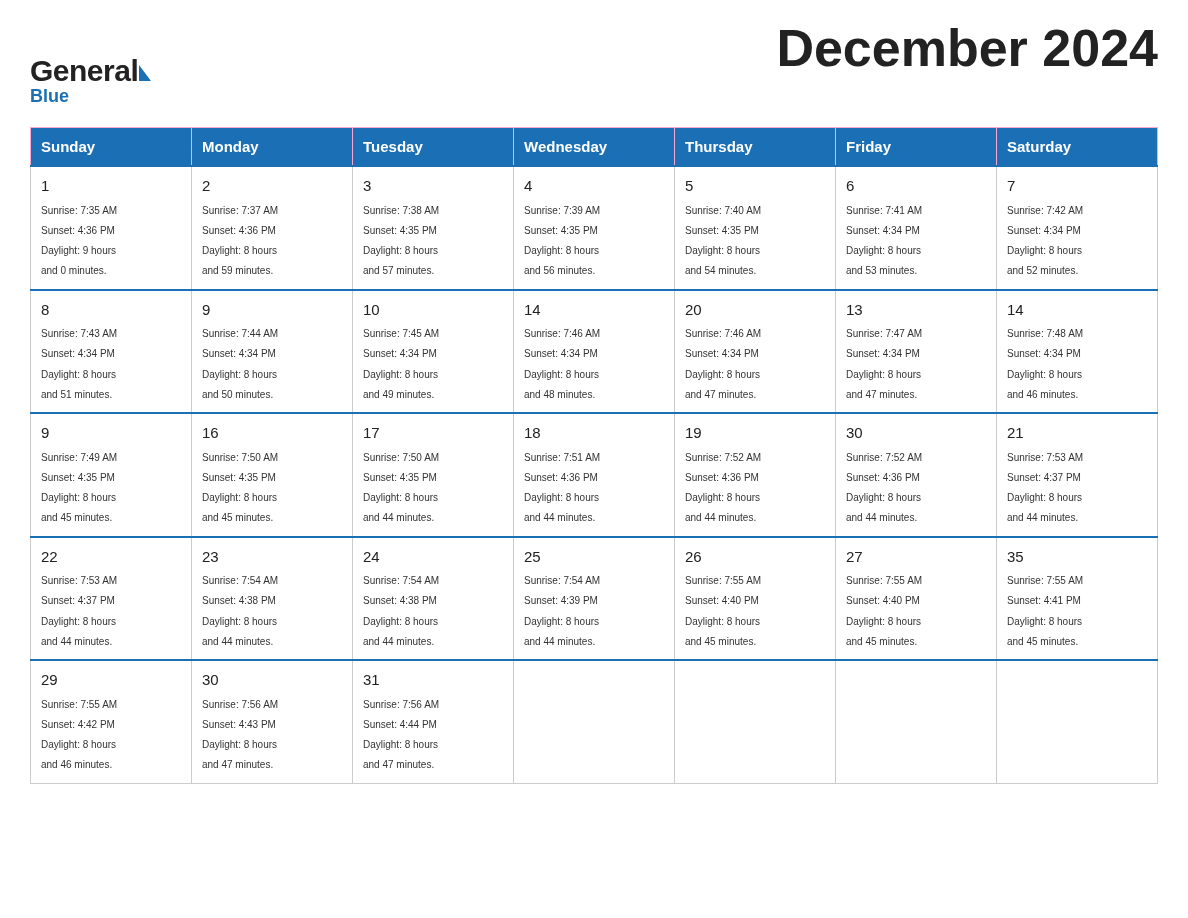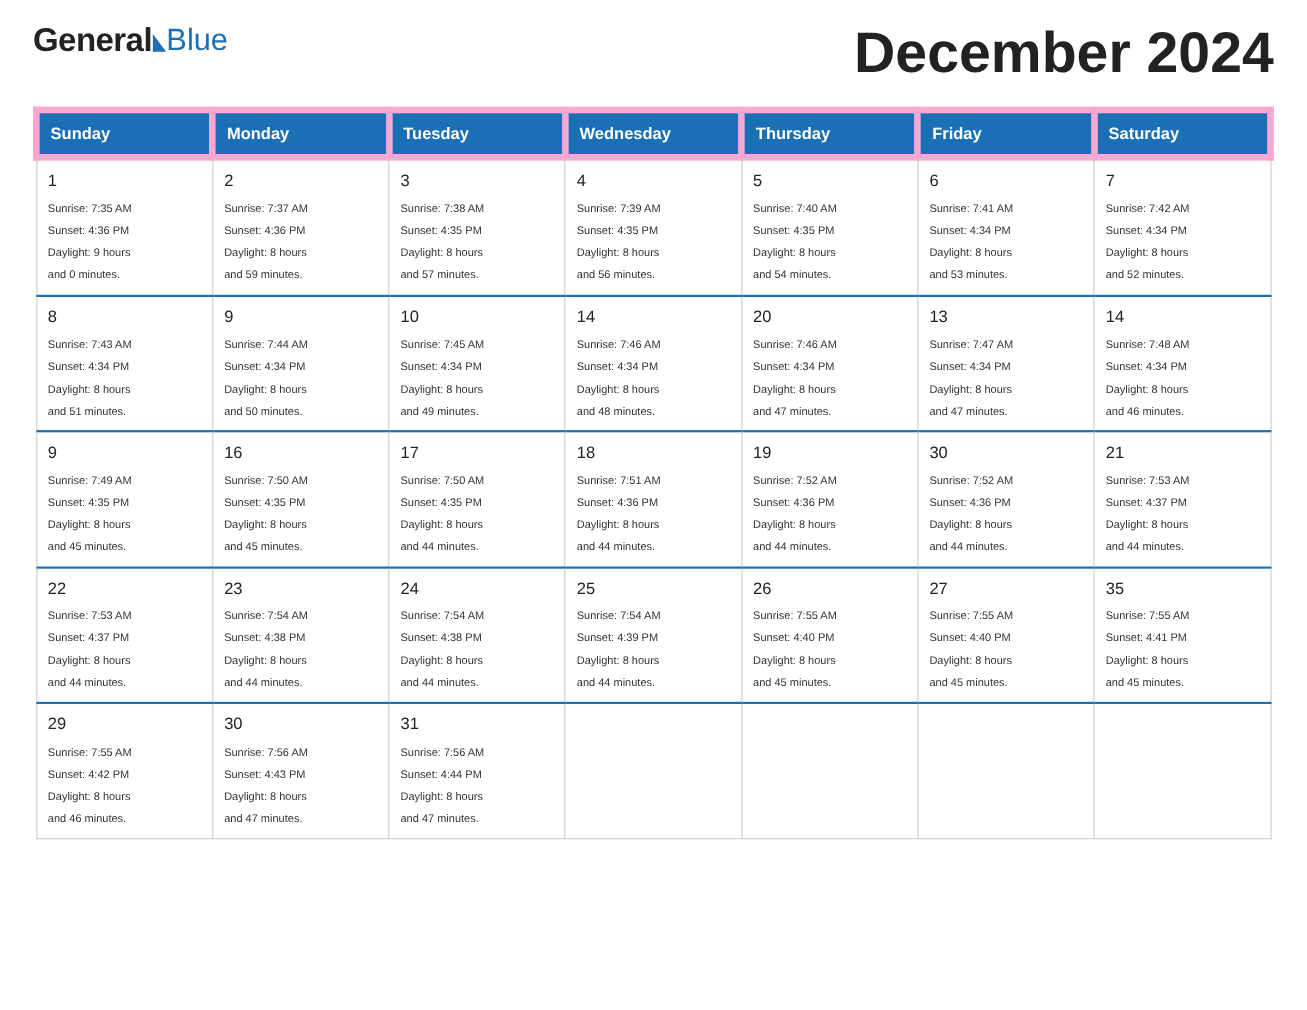--- a/index.html
+++ b/index.html
@@ -10,27 +10,28 @@
       padding: 20px 30px;
     }
     .header {
       display: flex;
       justify-content: space-between;
       align-items: flex-start;
       margin-bottom: 20px;
     }
     .logo {
       display: flex;
-      flex-direction: row;
-      align-items: center;
+      flex-direction: column;
+      align-items: flex-start;
+      margin-top: 34px;
     }
     .logo-blue {
       color: #1a6fb5;
-      font-size: 28px;
-      font-weight: normal;
+      font-size: 18px;
+      font-weight: bold;
       margin-top: -2px;
     }
     .title-block {
       text-align: center;
     }
     .title-block h1 {
       font-size: 52px;
       font-weight: bold;
       color: #222;
       line-height: 1.1;
@@ -45,21 +46,21 @@
       border-collapse: collapse;
       font-size: 13.5px;
     }
     thead tr th {
       background-color: #1a6fb5;
       color: #fff;
       padding: 10px 10px;
       text-align: left;
       font-size: 15px;
       font-weight: bold;
-      border: 6px solid #f9a8d4;
+      border: 1px solid #f9a8d4;
     }
     tbody tr td {
       vertical-align: top;
       padding: 8px 10px;
       border: 1px solid #ccc;
       border-top: 2px solid #1a6fb5;
       width: 14.28%;
       min-height: 90px;
       line-height: 1.5;
     }

